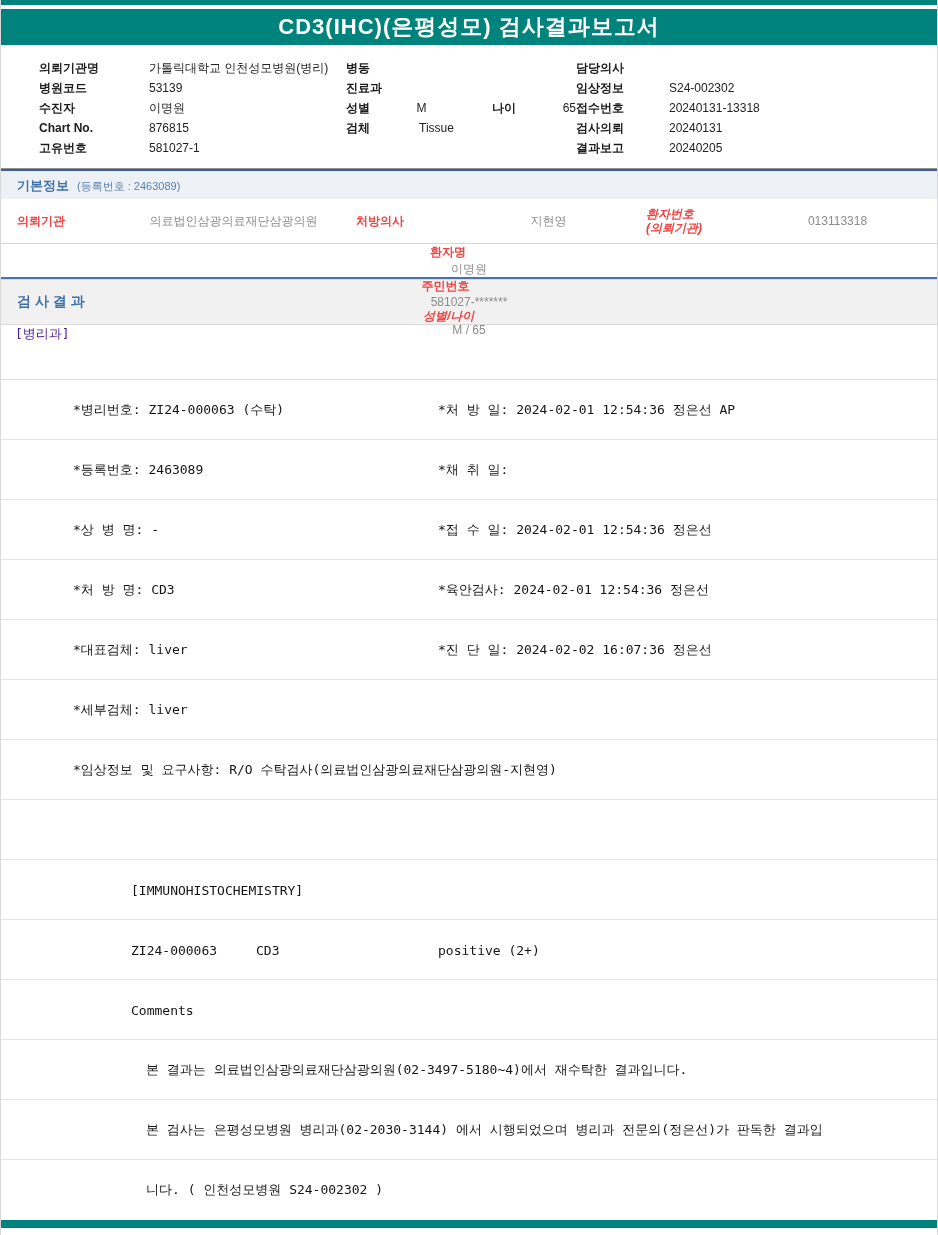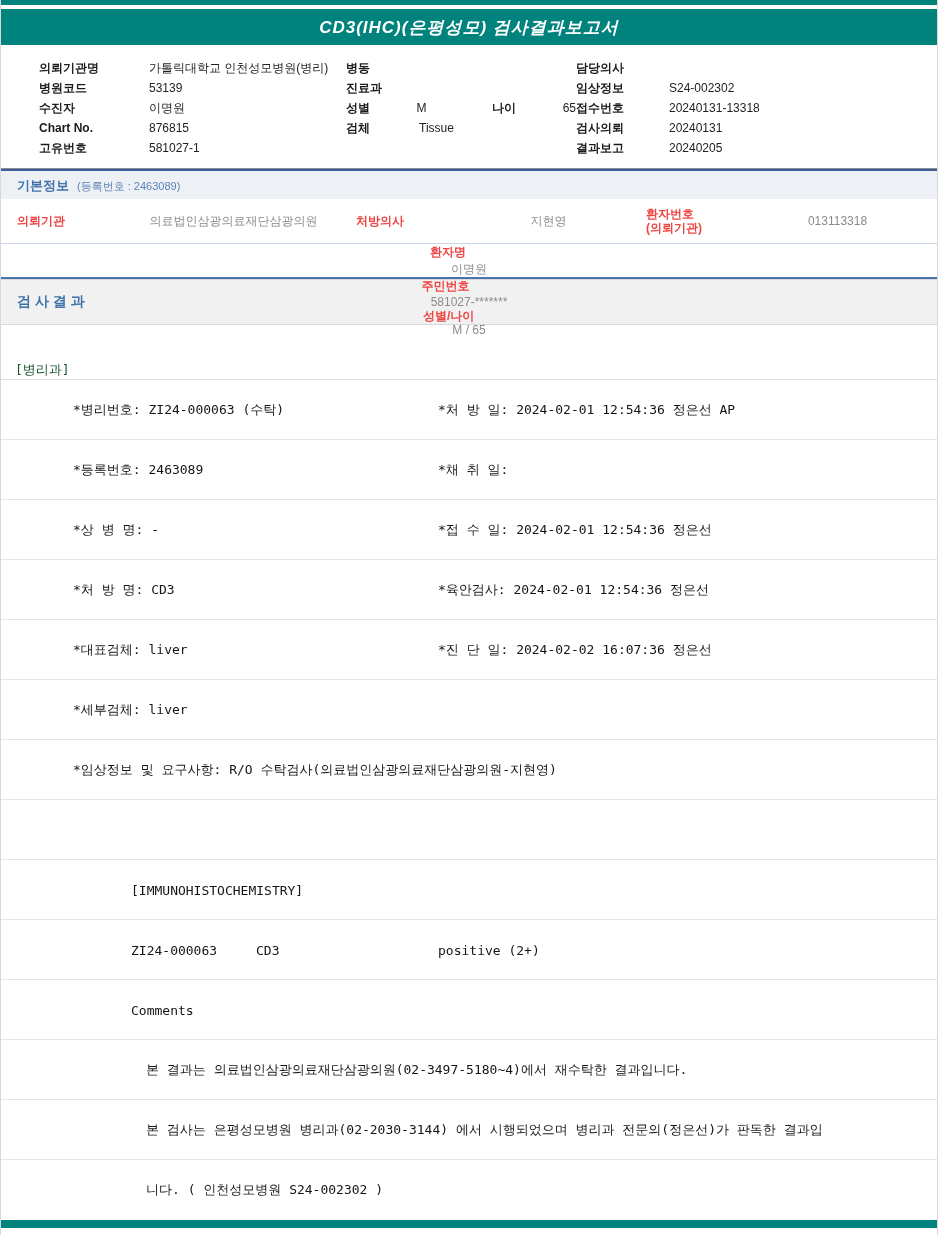--- a/index.html
+++ b/index.html
@@ -19,24 +19,23 @@
   }
   .top-strip { height: 5px; background: #00837C; }
   .strip-gap { height: 4px; background: #fff; }
   .title-bar {
     height: 36px;
     background: #00837C;
     color: #fff;
     display: flex;
     align-items: center;
     justify-content: center;
-    font-size: 17px;
+    font-size: 22px;
     font-weight: bold;
     letter-spacing: 1px;
-    font-style: italic;
   }
 
   
   .top-info {
     display: flex;
     padding: 13px 20px 10px 38px;
     border-bottom: 1px solid #8f8f8f;
   }
   .col-left  { width: 307px; }
   .col-mid   { width: 230px; }
@@ -65,45 +64,45 @@
 
   .bi-row { display: flex; align-items: center; font-size: 12px; }
   .bi-row-1 { height: 44px; }
   .bi-row-2 { height: 36px; border-top: 1px solid #c9d6ea; border-bottom: 2px solid #4a72b0; flex-direction: column; }
   .bi-label { font-weight: bold; color: #ef4444; }
   .bi-value { color: #8b8b8b; text-align: center; }
   .bi-c1l { width: 110px; padding-left: 16px; }
   .bi-c1v { width: 245px; }
   .bi-c2l { width: 95px; }
   .bi-c2v { width: 195px; }
-  .bi-c3l { width: 92px; line-height: 14px; }
+  .bi-c3l { width: 92px; line-height: 14px; font-style: italic; }
   .bi-c3v { flex: 1; }
 
   
   .result-band {
     background: #f1f1f1;
     border-top: 1px solid #d9d9d9;
     border-bottom: 1px solid #d9d9d9;
     height: 46px;
     display: flex;
     align-items: center;
     padding-left: 16px;
     color: #3f72a8;
     font-weight: bold;
     font-size: 14px;
   }
   .dept-row {
     height: 55px;
     display: flex;
-    align-items: flex-end;
+    align-items: flex-start;
     padding-left: 14px;
     border-bottom: 1px solid #e0e0e0;
     font-size: 13px;
     font-family: "DejaVu Sans Mono", "Liberation Mono", monospace;
-    color: #14532d;
+    color: #4c1d95;
   }
   .r-row {
     position: relative;
     height: 60px;
     border-bottom: 1px solid #e5e5e5;
     font-family: "DejaVu Sans Mono", "Liberation Mono", monospace;
     font-size: 13px;
     color: #151515;
   }
   .r-row span {

